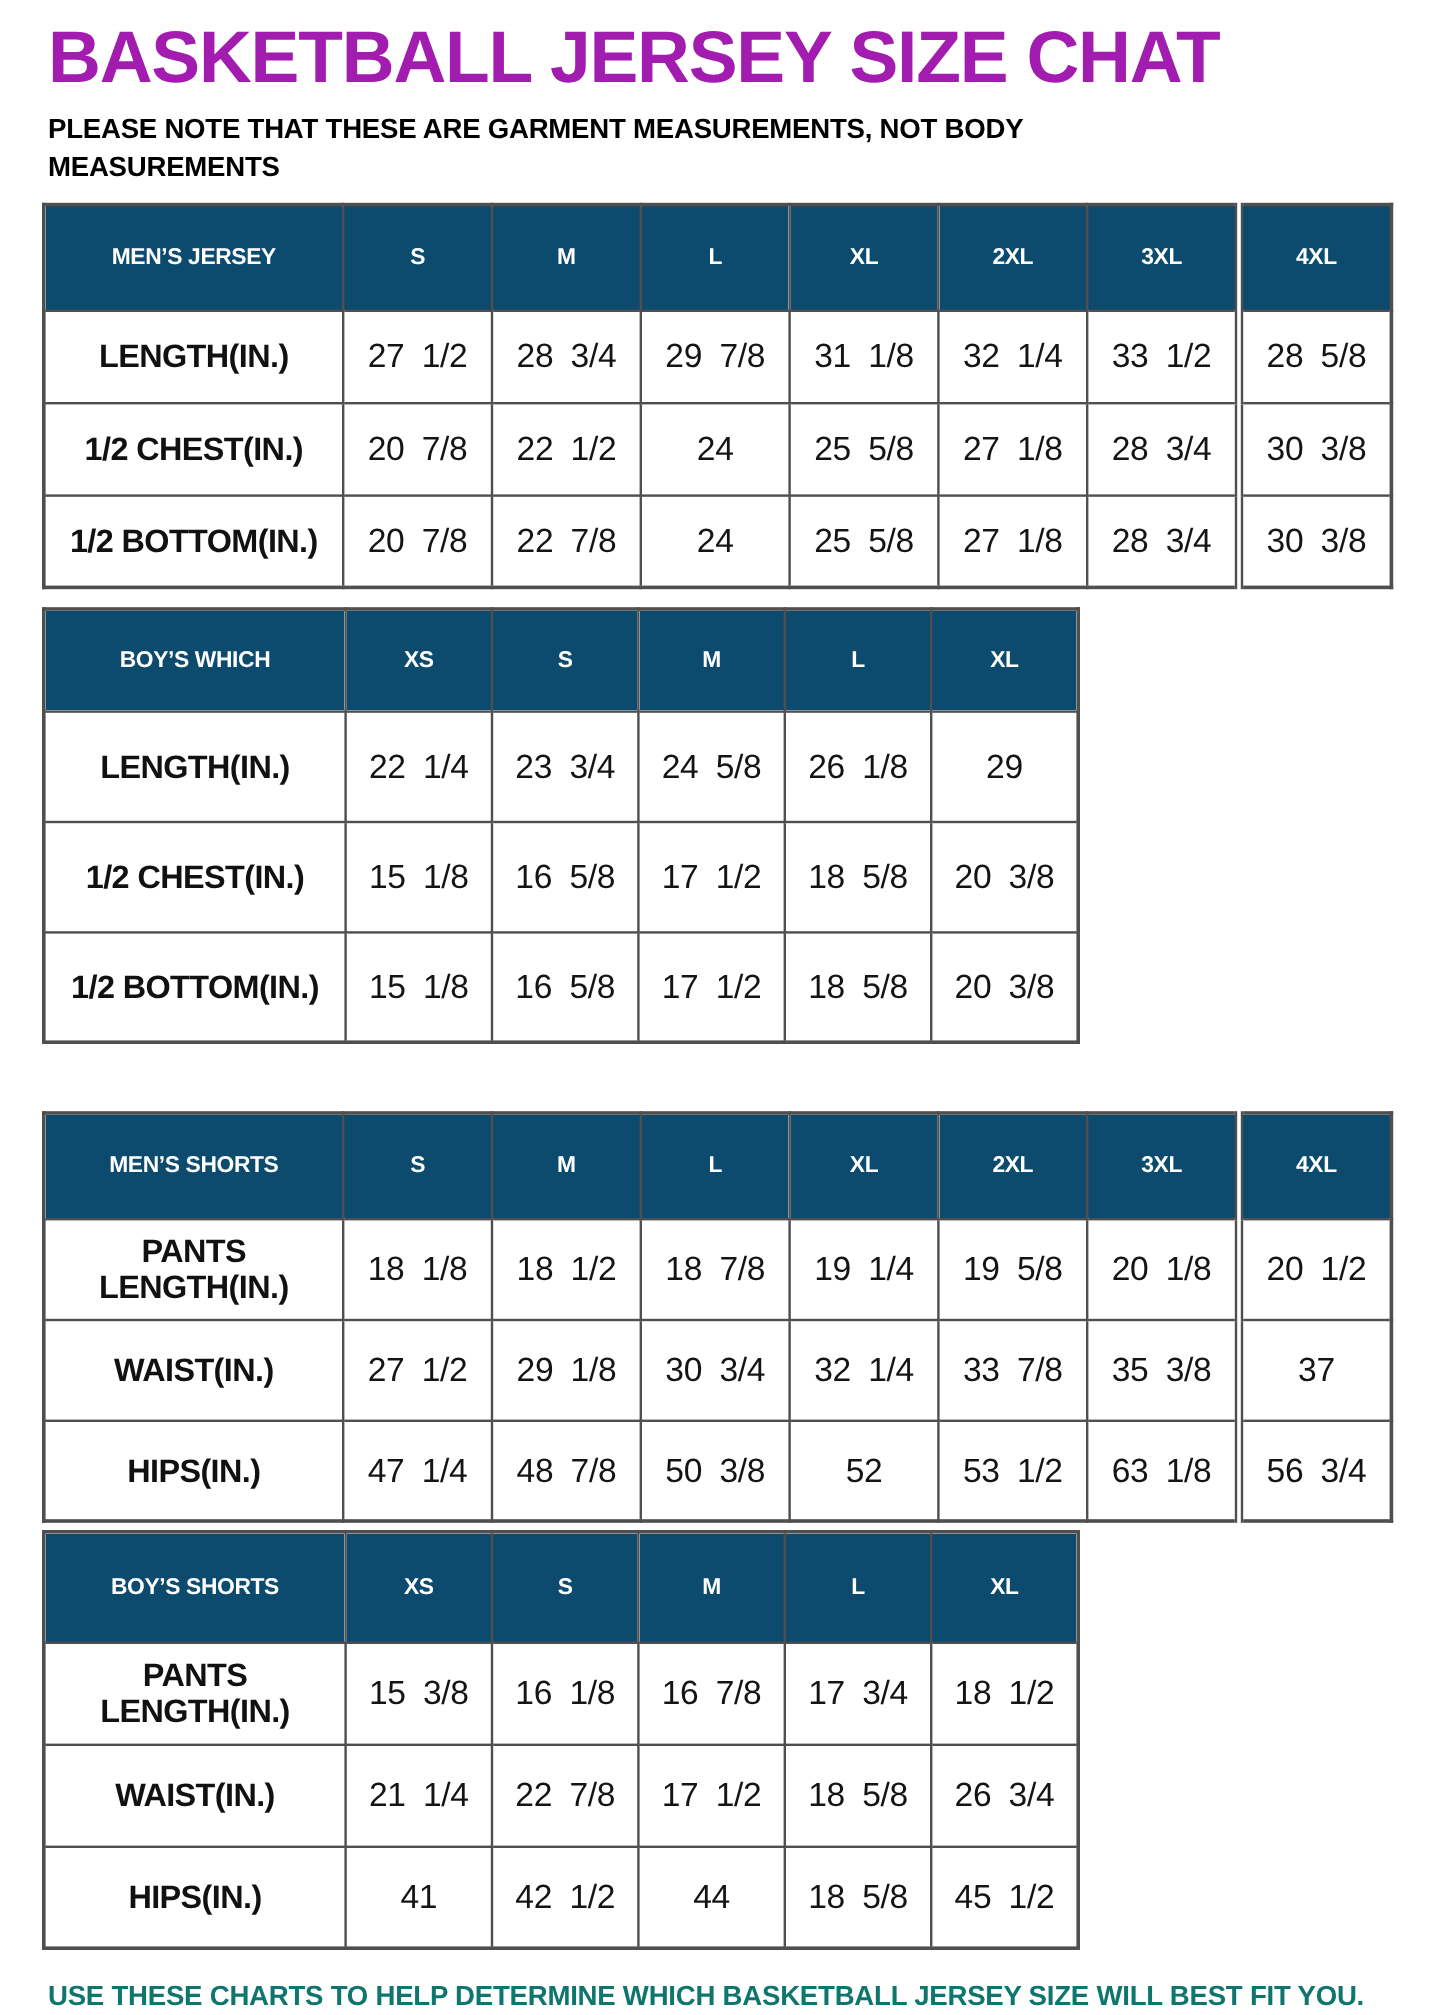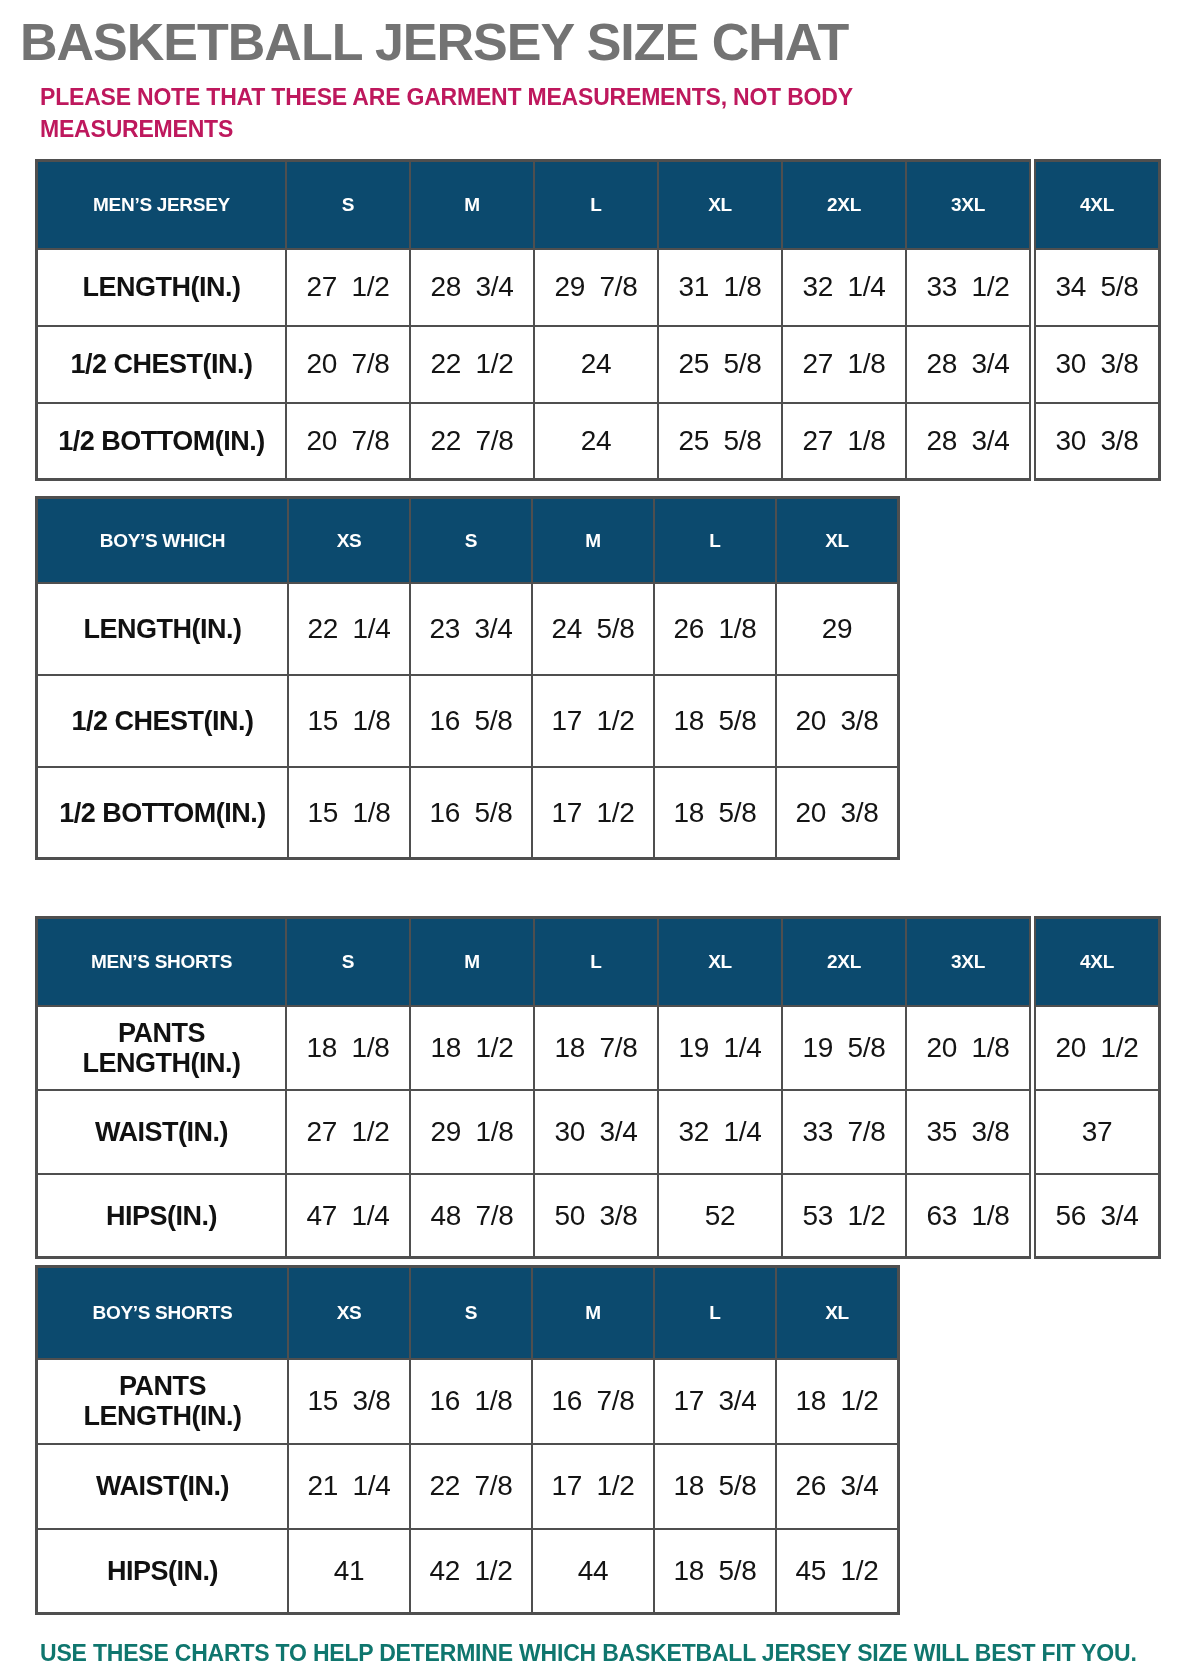--- a/index.html
+++ b/index.html
@@ -2,27 +2,27 @@
 <html><head>
 <meta charset="utf-8">
 <style>
   html,body{margin:0;padding:0;}
   body{
     width:1200px;height:1679px;background:#ffffff;overflow:hidden;
     font-family:"Liberation Sans",sans-serif;
     -webkit-font-smoothing:antialiased;
   }
   .page-title{
-    margin:12px 0 0 20px;
-    font-size:52px;font-weight:bold;letter-spacing:-1px;
-    color:#737373;white-space:nowrap;
+    margin:12px 0 0 40px;
+    font-size:61px;font-weight:bold;letter-spacing:-1px;
+    color:#a21caf;white-space:nowrap;
   }
   .note{
     margin:10px 0 0 40px;width:820px;
-    color:#be185d;font-weight:bold;font-size:23px;line-height:1.38;
+    color:#000000;font-weight:bold;font-size:23px;line-height:1.38;
     letter-spacing:-0.2px;
   }
   .note-bottom{
     margin:24px 0 0 40px;width:1140px;
     color:#0f766e;font-weight:bold;font-size:23px;line-height:1.3;
     letter-spacing:-0.2px;white-space:nowrap;
   }
   table.size-table{
     border-collapse:collapse;table-layout:fixed;
     border:3px solid #4f4f4f;
@@ -85,21 +85,21 @@
   </thead>
   <tbody>
     <tr>
       <td class="label">LENGTH(IN.)</td>
       <td class="val">27 1/2</td>
       <td class="val">28 3/4</td>
       <td class="val">29 7/8</td>
       <td class="val">31 1/8</td>
       <td class="val">32 1/4</td>
       <td class="val">33 1/2</td>
-      <td class="val">34 5/8</td>
+      <td class="val">28 5/8</td>
     </tr>
     <tr>
       <td class="label">1/2 CHEST(IN.)</td>
       <td class="val">20 7/8</td>
       <td class="val">22 1/2</td>
       <td class="val">24</td>
       <td class="val">25 5/8</td>
       <td class="val">27 1/8</td>
       <td class="val">28 3/4</td>
       <td class="val">30 3/8</td>

